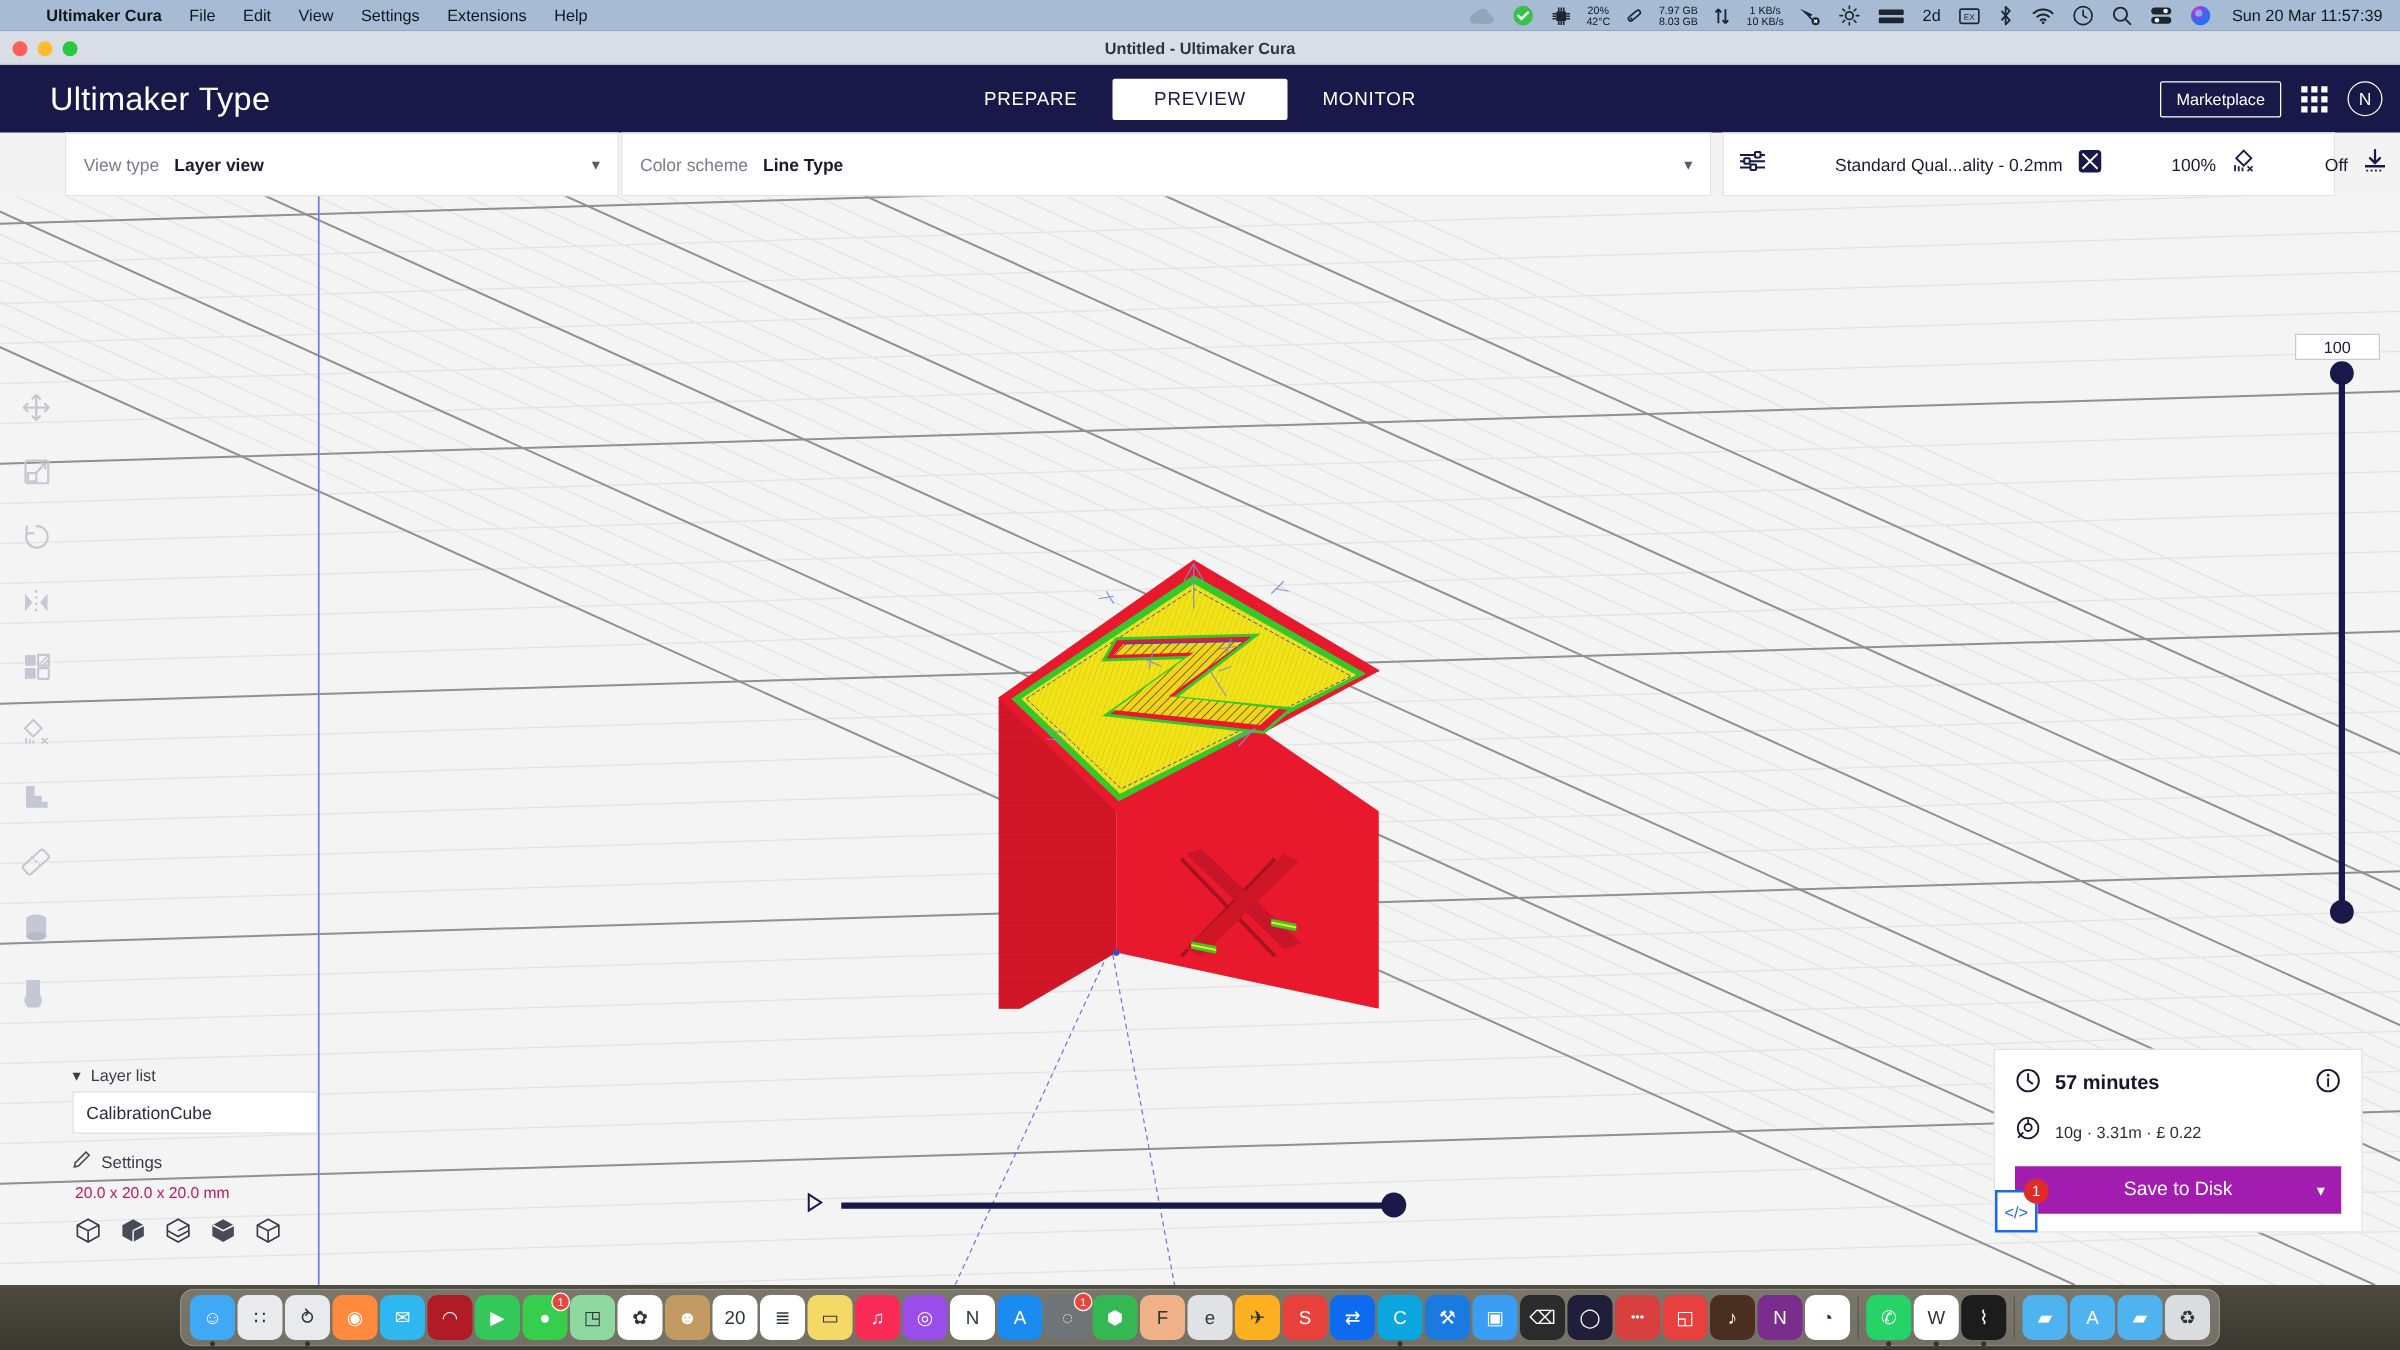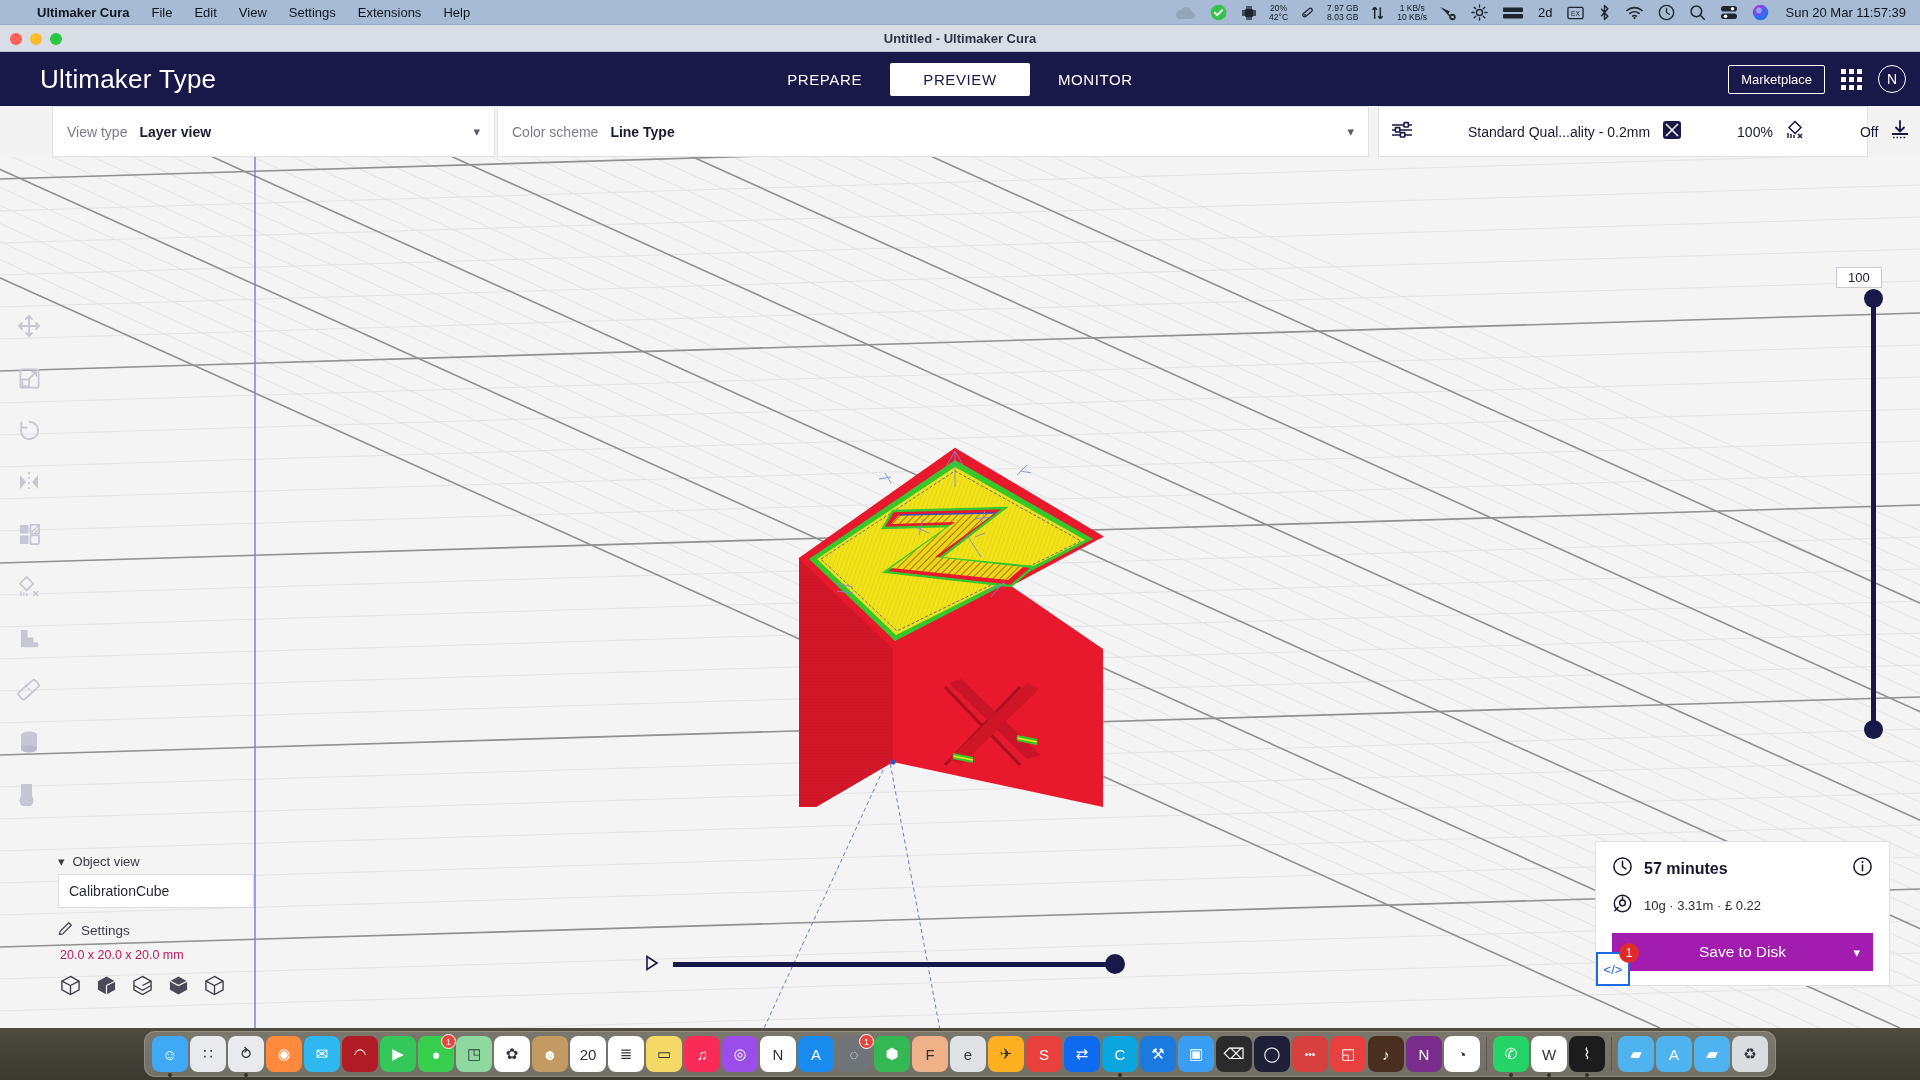--- a/index.html
+++ b/index.html
@@ -133,21 +133,21 @@
     font-size: 15.5px; cursor: pointer; border: none;
   }
   .save-btn .sc { position: absolute; right: 13px; font-size: 13px; }
 
   
   .layerslider { position: absolute; right: 16px; top: 110px; height: 480px; width: 60px; z-index: 5; }
   .ls-track { position: absolute; left: 27px; top: 26px; width: 5px; height: 440px; background: #181849; }
   .ls-handle { position: absolute; left: 20px; width: 19px; height: 19px; border-radius: 50%; background: #181849; cursor: pointer; }
   .ls-bubble {
     position: absolute; left: -8px; top: 0px; background: #fff; border: 1px solid #c9c9d4;
-    font-size: 13px; padding: 2px 11px; color: #20203a;
+    font-size: 13px; padding: 2px 22px; color: #20203a;
   }
 
   
   .botslider { position: absolute; left: 645px; bottom: 52px; width: 470px; height: 24px; display: flex; align-items: center; gap: 14px; z-index: 5; }
   .bs-play { color: #181849; font-size: 15px; cursor: pointer; }
   .bs-track { flex: 1; height: 5px; background: #181849; position: relative; }
   .bs-handle { position: absolute; right: -10px; top: -8px; width: 20px; height: 20px; border-radius: 50%; background: #181849; cursor: pointer; }
 
   
   .codebadge { position: absolute; right: 290px; bottom: 42px; z-index: 6; }
@@ -690,21 +690,21 @@
           <svg width="22" height="24" viewBox="0 0 22 24">
               <path d="M3 2h11v12a7 7 0 1 1-11 0z" fill="#c6c6d4"></path>
             </svg>
         </span>
       </div>
     </div>
 
     <div class="objpanel">
       <div class="obj-head">
         <span>▾</span>
-        <span>Object view</span>
+        <span>Layer list</span>
       </div>
       <div class="obj-list">
         <div>CalibrationCube</div>
       </div>
       <div class="obj-name-row">
         <span>
           <svg width="15" height="15" viewBox="0 0 16 16" fill="none" stroke="#4a4a58" stroke-width="1.4">
               <path d="M11.5 1.8l2.7 2.7L5 13.7 1.6 14.4 2.3 11z"></path>
             </svg>
         </span>

